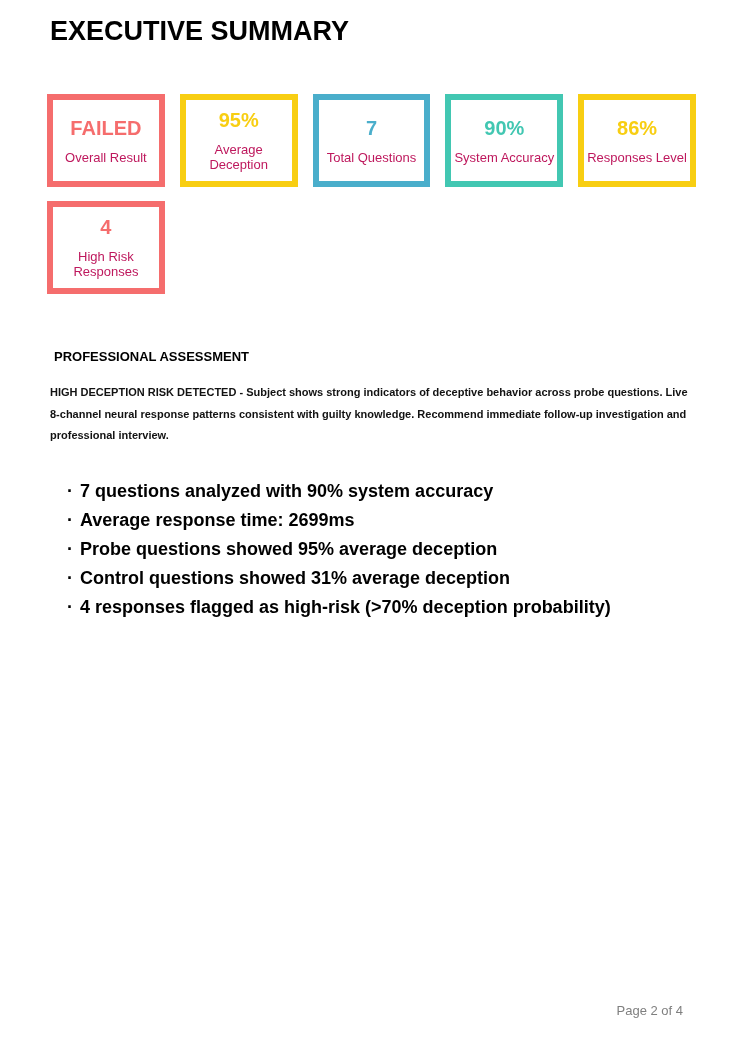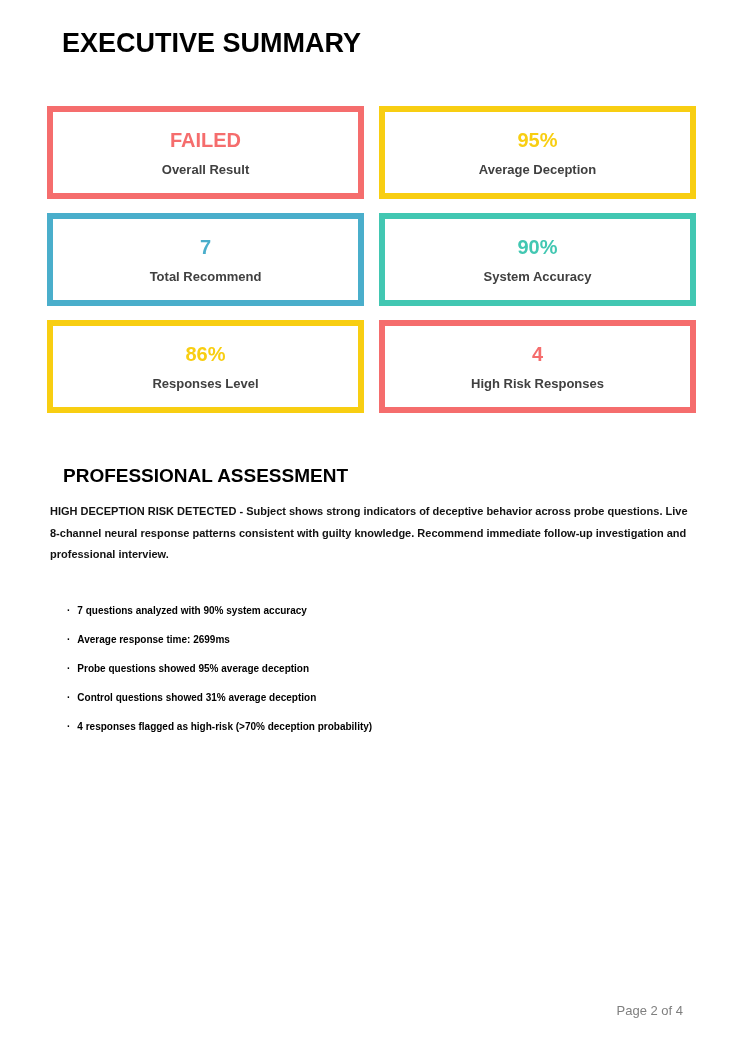--- a/index.html
+++ b/index.html
@@ -9,31 +9,31 @@
     font-family: "Liberation Sans", sans-serif;
     color: #000;
   }
   .page {
     position: relative;
     width: 743px; height: 1044px;
     overflow: hidden;
     background: #ffffff;
   }
   .doc-title {
-    margin: 12px;
+    margin: 0;
     padding: 15px 0 0 50px;
     font-size: 27px;
     line-height: 33px;
     font-weight: bold;
     color: #000;
   }
   .cards {
     margin: 46px 47px 0 47px;
     display: grid;
-    grid-template-columns: repeat(2, 1fr);
+    grid-template-columns: repeat(5, 1fr);
     gap: 14px 15px;
   }
   .card {
     box-sizing: border-box;
     height: 93px;
     background: #fff;
     border: 6px solid #ccc;
     display: flex;
     flex-direction: column;
     align-items: center;
@@ -41,27 +41,27 @@
     text-align: center;
   }
   .card-value {
     font-size: 20px;
     font-weight: bold;
     line-height: 22px;
   }
   .card-label {
     margin-top: 11px;
     font-size: 13px;
-    font-weight: bold;
-    color: #404040;
+    font-weight: normal;
+    color: #be185d;
   }
   .section { margin: 0 50px; }
   .section-heading {
-    margin: 13px;
-    font-size: 19px;
+    margin: 4px;
+    font-size: 13px;
     font-weight: bold;
     color: #000;
     line-height: 23px;
   }
   .pa-section { margin-top: 51px; }
   .body-text {
     margin: 14px 0 0 0;
     max-width: 645px;
     font-size: 11px;
     line-height: 21.5px;
@@ -69,21 +69,21 @@
     font-weight: bold;
   }
   .kf-section { margin-top: 37px; }
   .findings {
     list-style: none;
     margin: 22px 0 0 0;
     padding: 0 0 0 17px;
   }
   .findings li {
     margin-bottom: 14px;
-    font-size: 10px;
+    font-size: 18px;
     line-height: 15px;
     font-weight: bold;
     color: #000;
     white-space: nowrap;
   }
   .bullet { margin-right: 7px; }
   .footer {
     position: absolute;
     top: 1003px;
     right: 60px;
@@ -102,21 +102,21 @@
     <div class="card" style="border-color: rgb(245, 109, 109);">
       <div class="card-value" style="color: rgb(245, 109, 109);">FAILED</div>
       <div class="card-label">Overall Result</div>
     </div>
     <div class="card" style="border-color: rgb(248, 206, 18);">
       <div class="card-value" style="color: rgb(248, 206, 18);">95%</div>
       <div class="card-label">Average Deception</div>
     </div>
     <div class="card" style="border-color: rgb(74, 174, 203);">
       <div class="card-value" style="color: rgb(74, 174, 203);">7</div>
-      <div class="card-label">Total Recommend</div>
+      <div class="card-label">Total Questions</div>
     </div>
     <div class="card" style="border-color: rgb(66, 199, 178);">
       <div class="card-value" style="color: rgb(66, 199, 178);">90%</div>
       <div class="card-label">System Accuracy</div>
     </div>
     <div class="card" style="border-color: rgb(248, 206, 18);">
       <div class="card-value" style="color: rgb(248, 206, 18);">86%</div>
       <div class="card-label">Responses Level</div>
     </div>
     <div class="card" style="border-color: rgb(245, 109, 109);">

